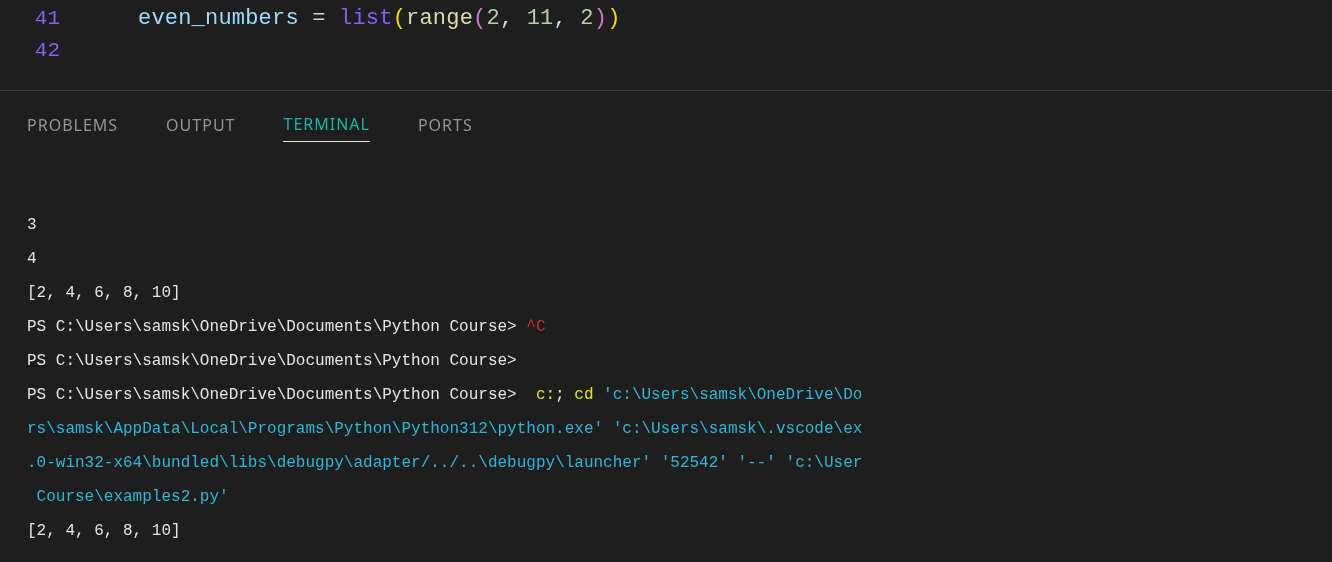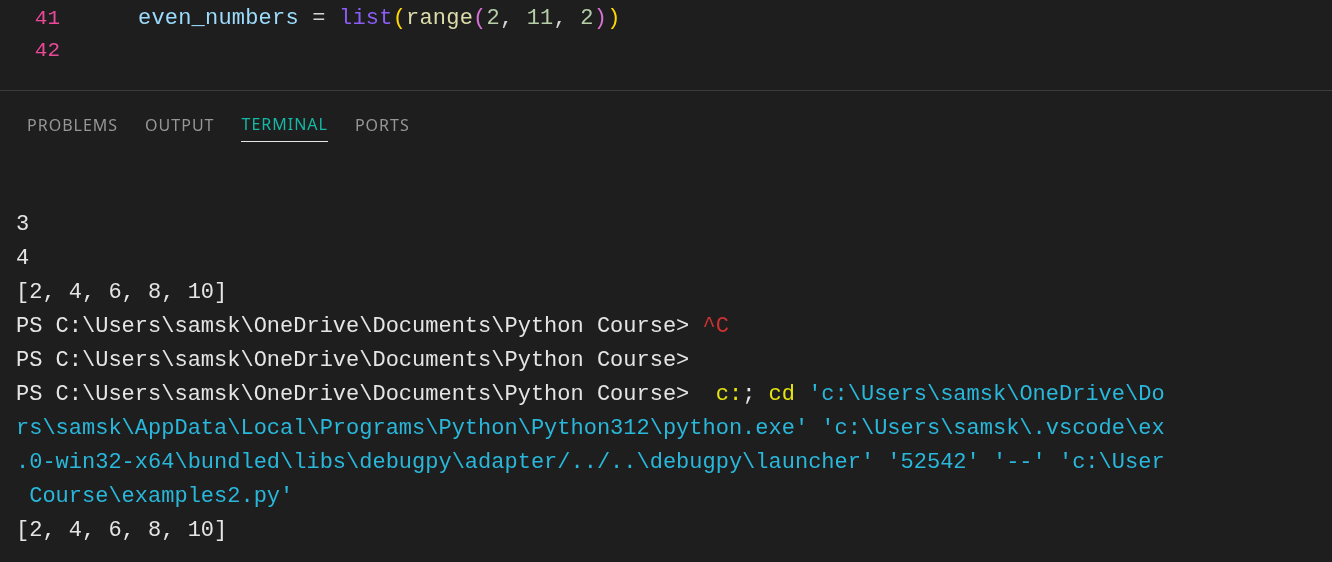--- a/index.html
+++ b/index.html
@@ -12,21 +12,21 @@
     height: 562px;
     overflow: hidden;
   }
 
   
   .editor { background: #1e1e1e; padding-top: 2px; }
   .code-line { display: flex; align-items: center; height: 32px; }
   .gutter {
     width: 90px;
     text-align: right;
-    color: #ec4899;
+    color: #8b5cf6;
     padding-right: 30px;
     font-size: 21px;
     user-select: none;
   }
   .code { white-space: pre; letter-spacing: 0.2px; }
   .current-line .code { background: rgba(255,255,255,0.02); }
 
   .tok-var   { color: #9cdcfe; margin-left: 48px; }
   .tok-op    { color: #d4d4d4; }
   .tok-func  { color: #dcdcaa; }
@@ -46,41 +46,41 @@
   .panel-sep {
     height: 1px;
     background: #3c3c3c;
     margin-top: 24px;
   }
 
   
   .panel-tabs {
     display: flex;
     align-items: flex-end;
-    gap: 27px;
+    gap: 48px;
     padding: 22px 0 14px 27px;
     font-family: "Segoe UI", system-ui, sans-serif;
     font-size: 16px;
     letter-spacing: 1px;
     font-weight: 400;
   }
   .panel-tab {
     color: #969696;
     cursor: pointer;
     padding-bottom: 6px;
   }
   .panel-tab.active {
     color: #14b8a6;
     border-bottom: 1.5px solid #e7e7e7;
   }
 
   
   .terminal {
-    padding: 18px 0 0 16px;
-    font-size: 22px;
+    padding: 18px 0 0 27px;
+    font-size: 16px;
     line-height: 34px;
     white-space: pre;
     color: #cccccc;
     overflow: hidden;
   }
   .term-white  { color: #e5e5e5; }
   .term-yellow { color: #e5e510; }
   .term-red    { color: #cd3131; }
   .term-cyan   { color: #29b8db; }
 </style>

